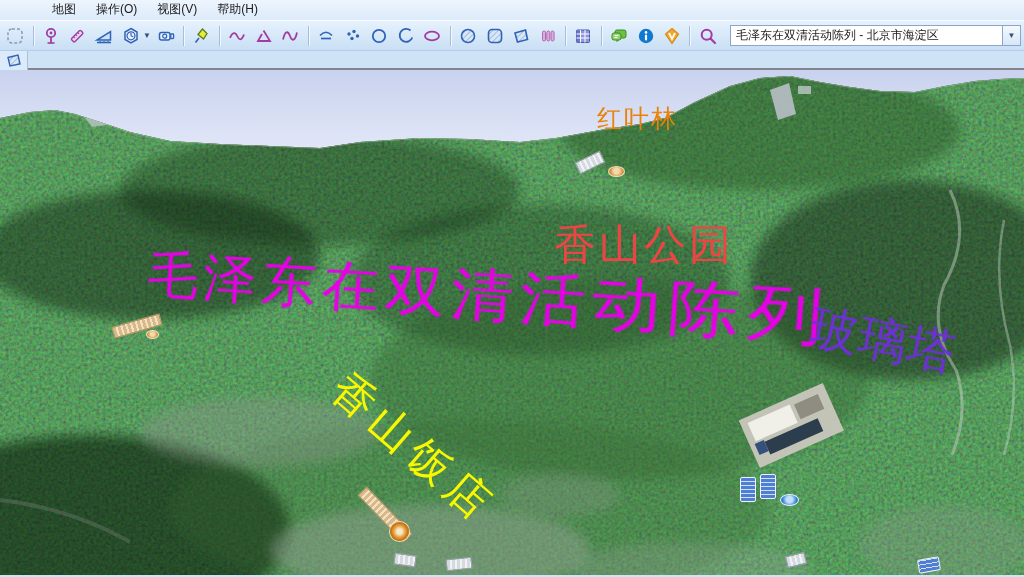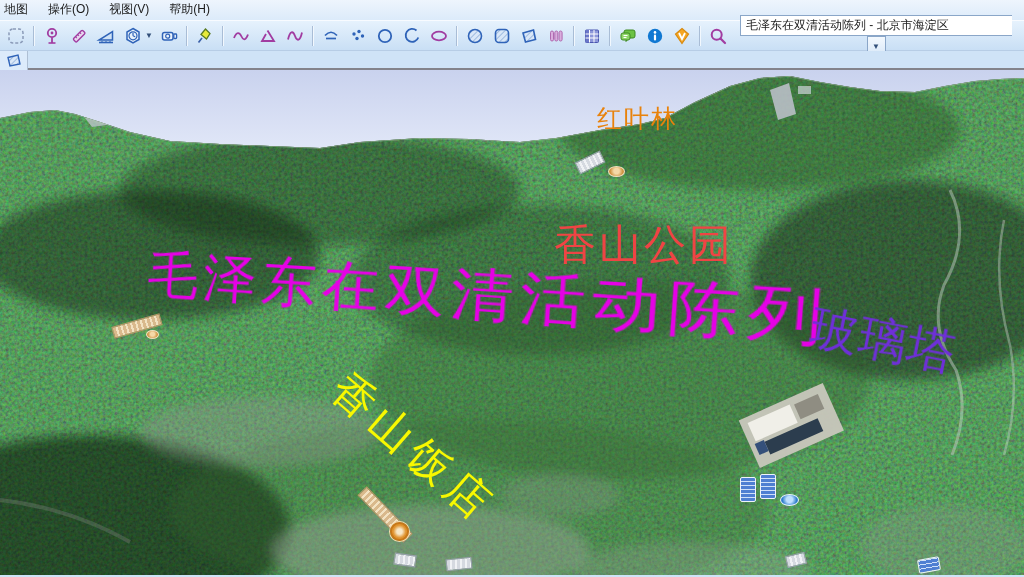--- a/index.html
+++ b/index.html
@@ -7,32 +7,32 @@
   body { font-family:"Liberation Sans", sans-serif; background:#cfe3f7; }
   .app { position:relative; width:1024px; height:577px; overflow:hidden; }
 
   
   .menubar {
     height:20px; background:linear-gradient(#eef5fd,#dcebfa);
     display:flex; align-items:center; gap:0; font-size:12px; color:#1b1b1b;
     padding-left:1px;
   }
   .menu-item { padding:2px 10px 3px 10px; cursor:default; }
-  .menu-item:first-child { padding-left:3px; }
+  .menu-item:first-child { padding-left:3px;margin-left:48px; }
 
   
   .toolbar {
     height:31px; background:linear-gradient(#e6f2fd,#c9dff5);
     border-top:1px solid #f8fbff; border-bottom:1px solid #b7cde6;
     display:flex; align-items:center; padding:0 3px; gap:2px;
   }
   .tbtn { width:25px; height:25px; display:flex; align-items:center; justify-content:center; border-radius:3px; }
   .sep { width:1px; height:20px; background:#a9bdd6; box-shadow:1px 0 0 #f2f8fe; margin:0 3px; }
   .caret { font-size:8px; color:#33507a; margin-left:-3px; width:10px; text-align:center; }
-  .searchwrap { display:flex; align-items:center; margin-left:8px;flex-direction:column; }
+  .searchwrap { display:flex; align-items:center; margin-left:8px; }
   .searchbox {
     width:272px; height:21px; border:1px solid #8aa6c8; border-right:none;
     font-size:12px; color:#222; padding:1px 5px; outline:none;
     font-family:"Liberation Sans", sans-serif; background:#fff;
   }
   .dropbtn {
     width:19px; height:21px; border:1px solid #8aa6c8; background:linear-gradient(#f4f9fe,#d7e7f8);
     display:flex; align-items:center; justify-content:center; font-size:8px; color:#33507a; cursor:pointer;
   }
 

